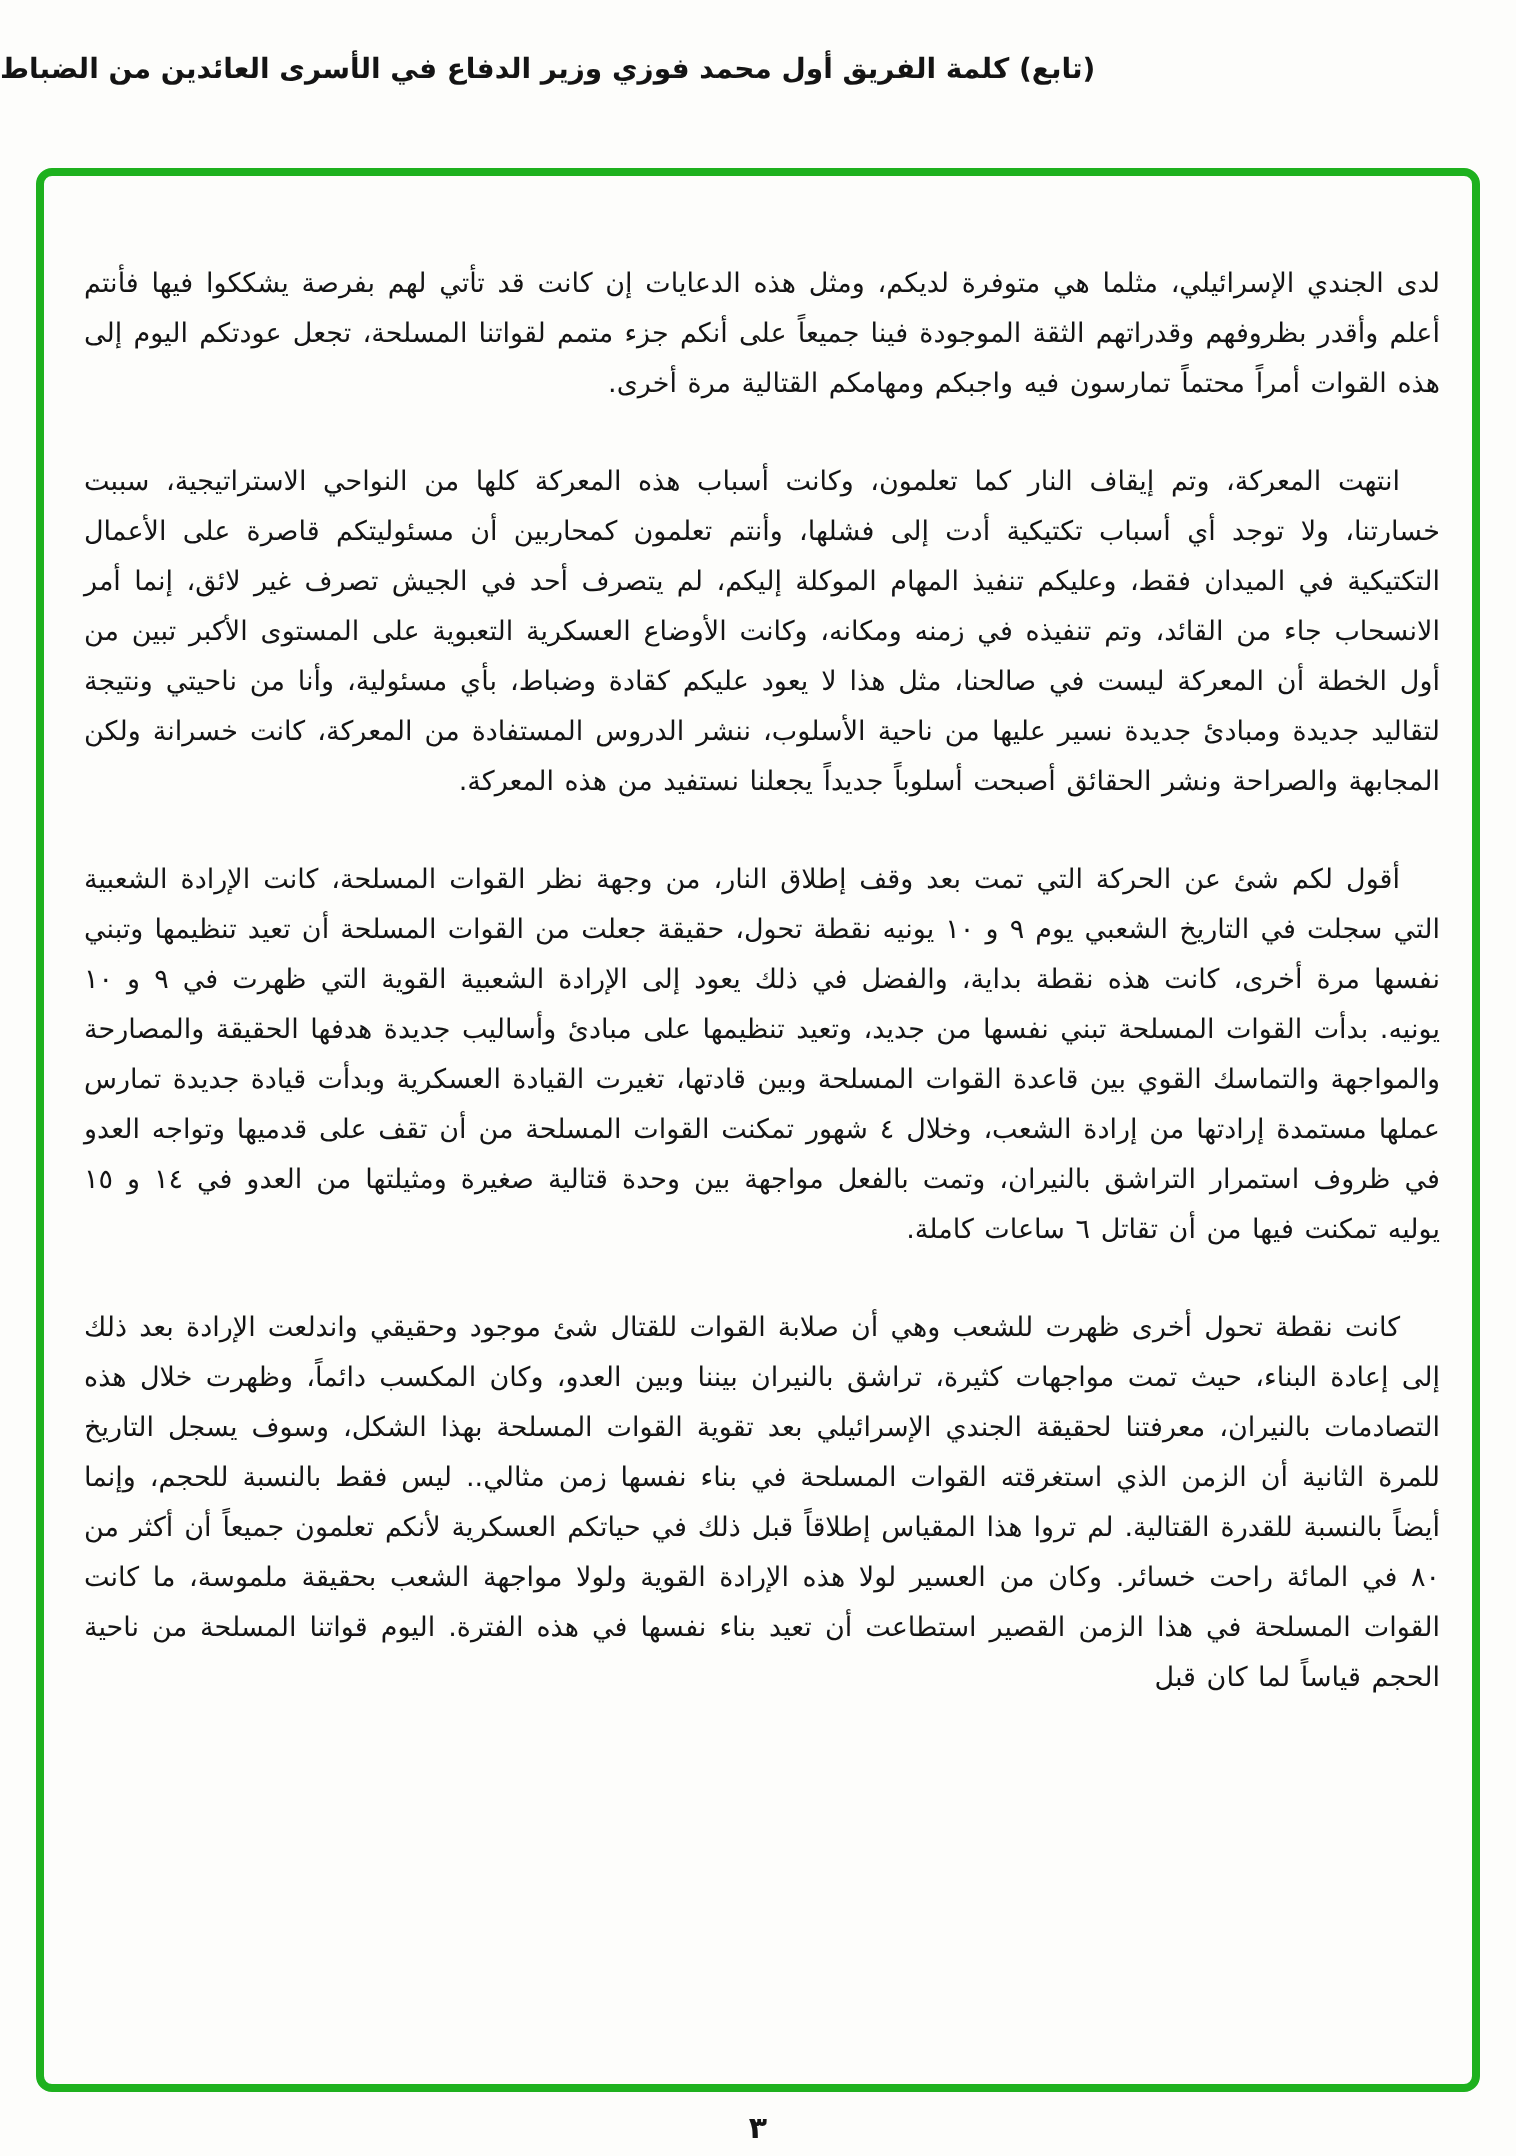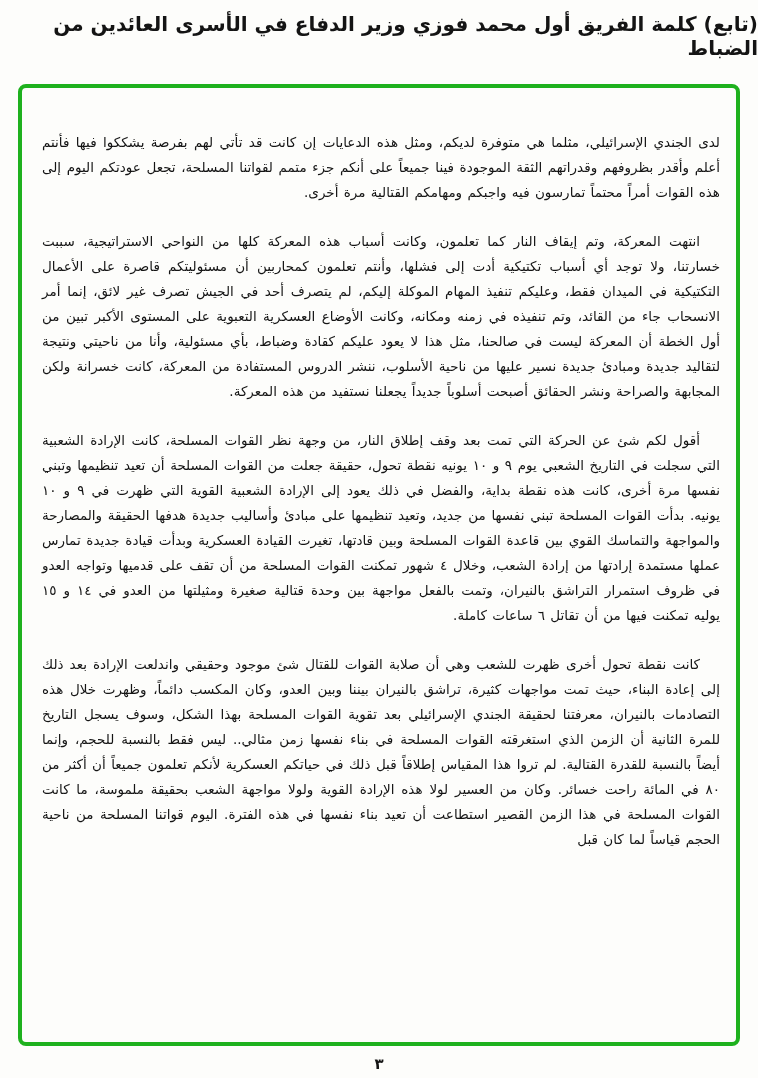--- a/index.html
+++ b/index.html
@@ -10,27 +10,27 @@
     width: 758px;
     height: 1078px;
     background: #fdfdfb;
     position: relative;
     font-family: "DejaVu Sans", sans-serif;
     color: #141414;
     overflow: hidden;
   }
   .page-header {
     position: absolute;
-    top: 12px;
+    top: 27px;
     left: 0;
     right: 0;
-    text-align: right;
+    text-align: left;
     direction: rtl;
     font-weight: bold;
-    font-size: 20px;
+    font-size: 14px;
     letter-spacing: 0.2px;
   }
   .text-frame {
     position: absolute;
     top: 84px;
     left: 18px;
     right: 18px;
     bottom: 32px;
     border: 4px solid #1eb11e;
     border-radius: 8px;

